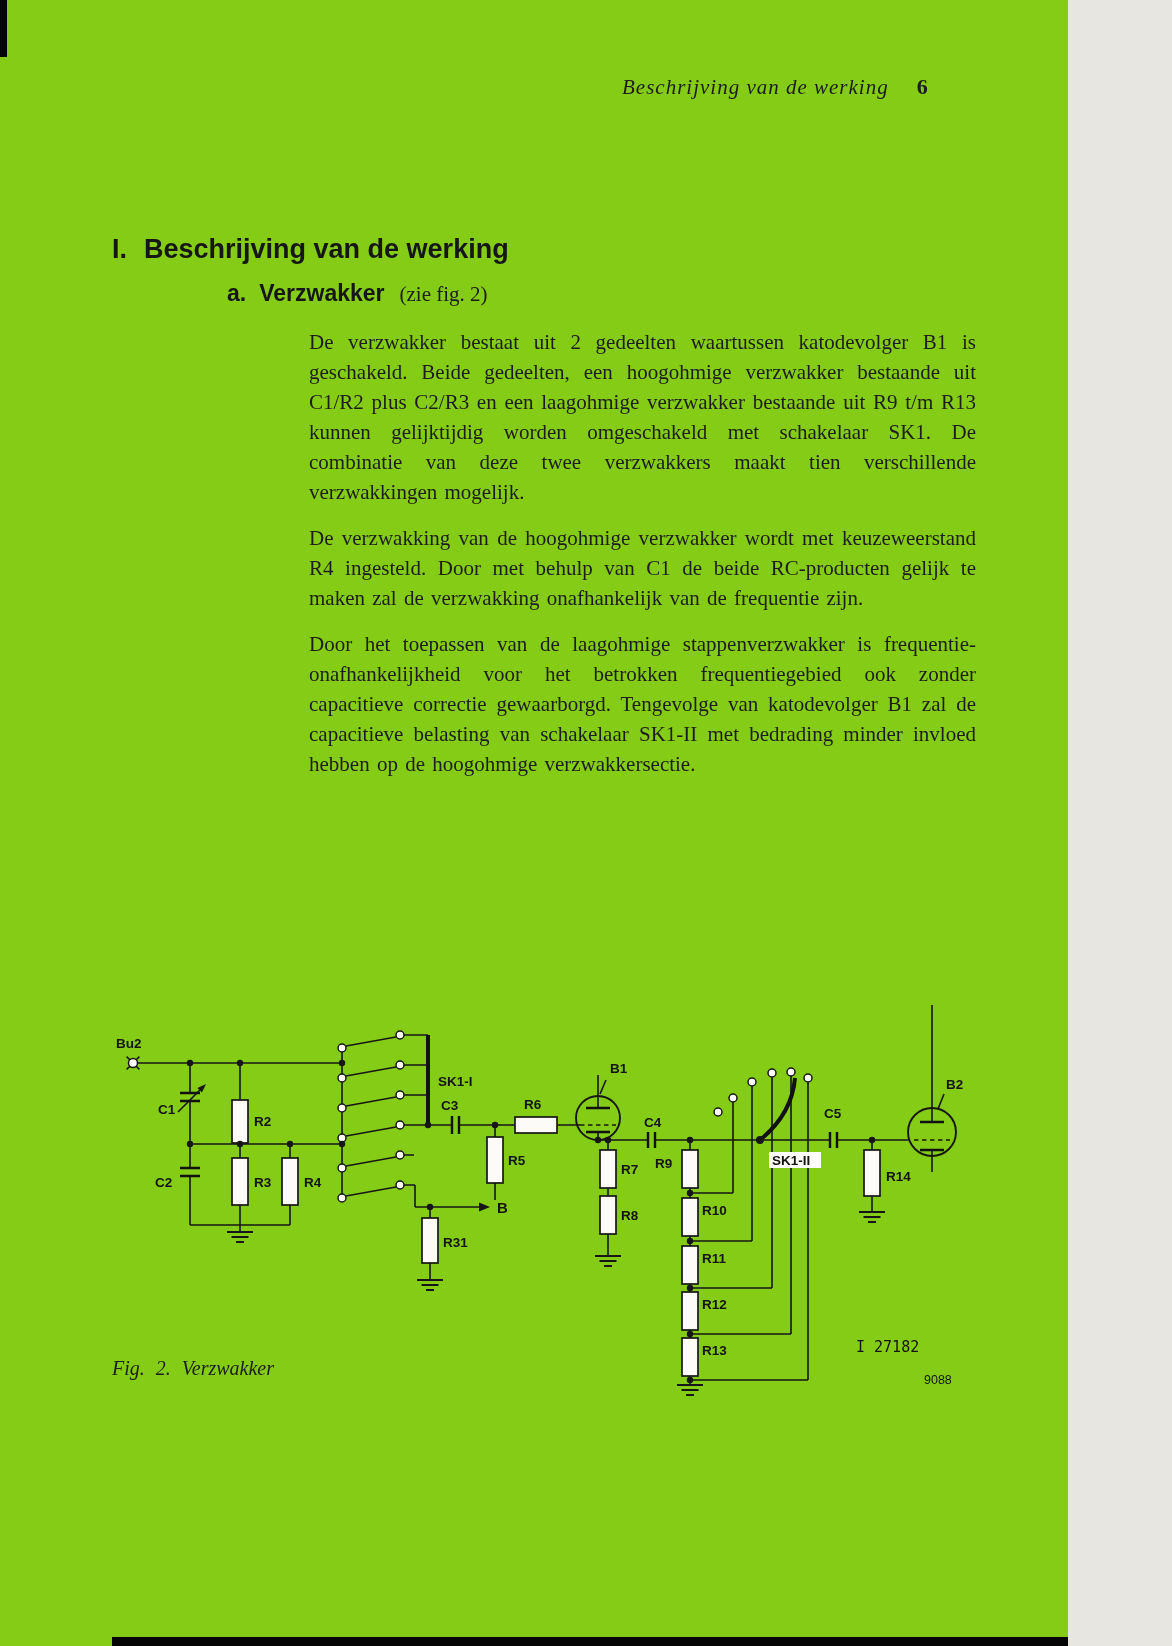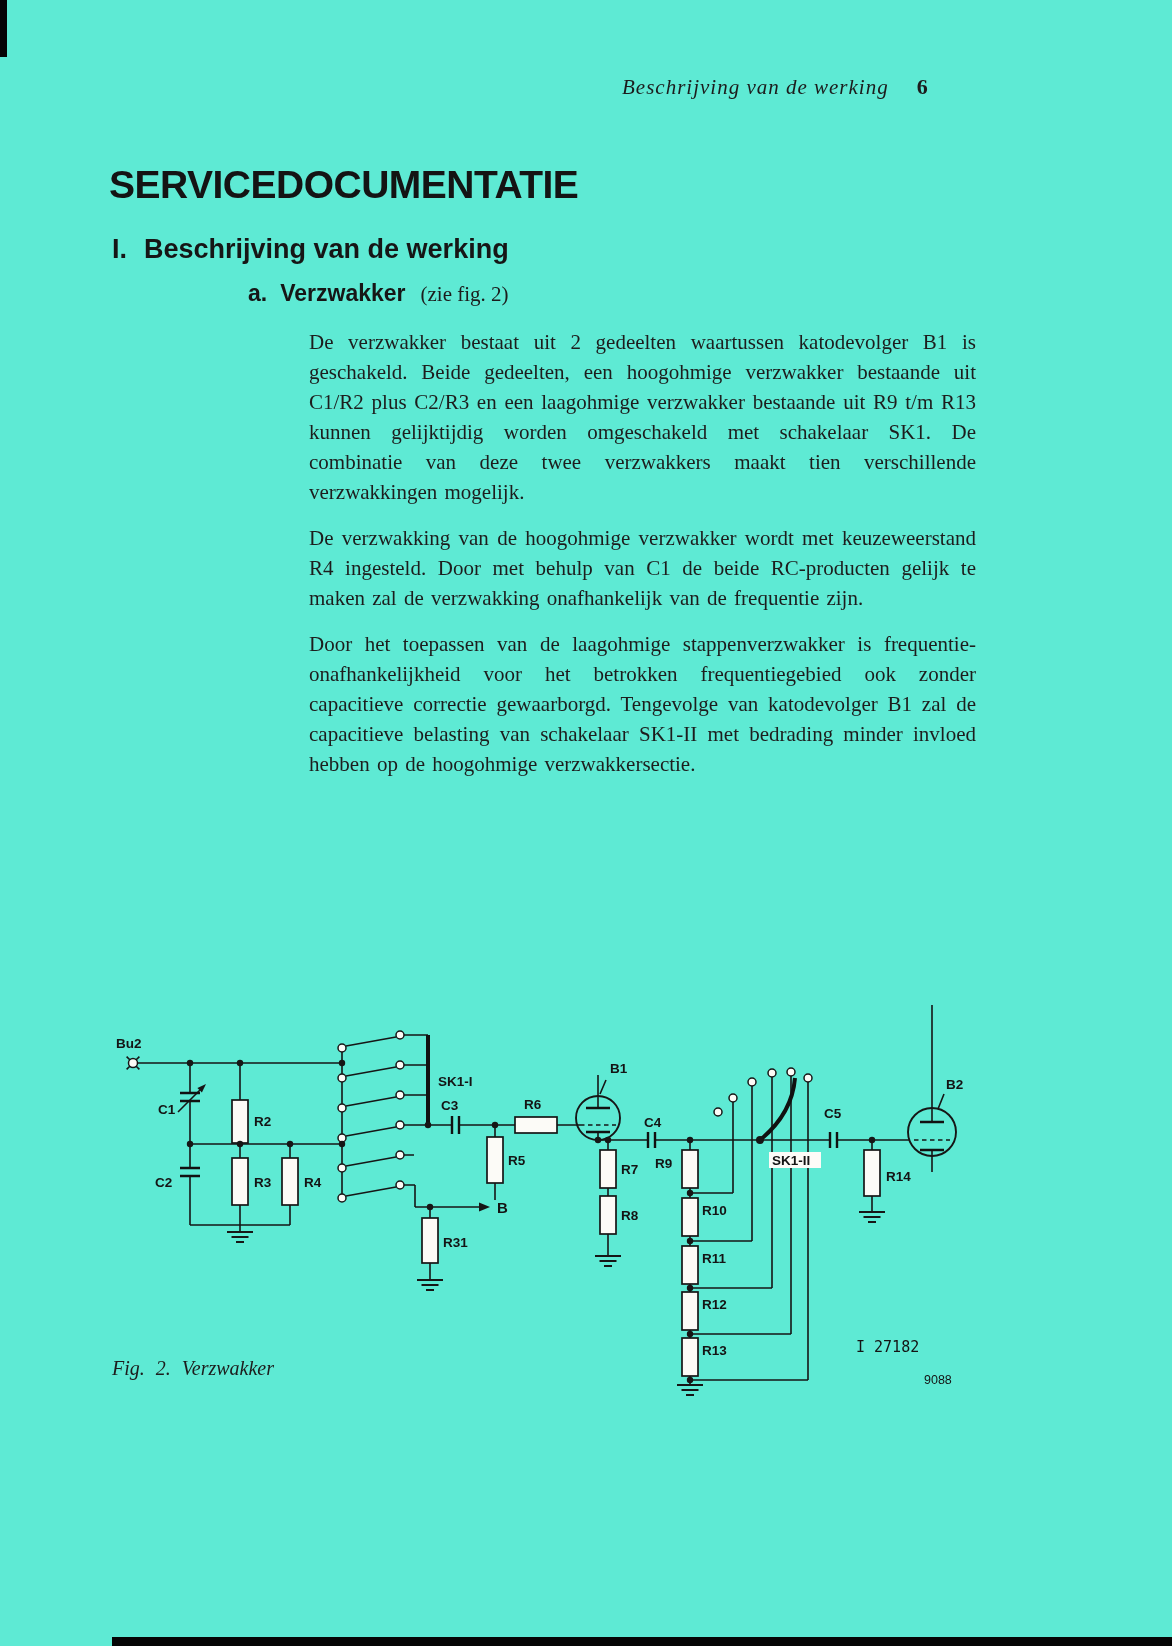--- a/index.html
+++ b/index.html
@@ -1,32 +1,32 @@
 <!DOCTYPE html>
 <html><head>
 <meta charset="utf-8">
 <style>
   html,body{margin:0;padding:0;background:#e8e6e0;}
-  .page{position:relative;width:1172px;height:1646px;background:#5eead4;overflow:hidden;
+  .page{position:relative;width:1068px;height:1646px;background:#84cc16;overflow:hidden;
         font-family:"Liberation Serif",serif;color:#1c1c1c;}
   .artifact-topleft{position:absolute;left:0;top:0;width:7px;height:57px;background:#050505;}
   .artifact-bottom{position:absolute;left:112px;top:1637px;width:1060px;height:9px;background:#050505;}
 
   .running-header{position:absolute;left:622px;top:76px;display:flex;align-items:baseline;white-space:nowrap;}
   .rh-title{font:italic 21px/1 "Liberation Serif",serif;letter-spacing:1px;}
   .rh-page{font:700 22px/1 "Liberation Serif",serif;margin-left:28px;}
 
   .doc-title{position:absolute;left:109px;top:164px;margin:0;
              font:700 39px/1.1 "Liberation Sans",sans-serif;letter-spacing:-0.5px;color:#141414;}
 
   .section-heading{position:absolute;left:112px;top:235px;white-space:nowrap;
                    font:700 27px/1.1 "Liberation Sans",sans-serif;color:#161616;}
   .sec-title{margin-left:17px;}
 
-  .subsection-heading{position:absolute;left:248px;top:281px;white-space:nowrap;}
+  .subsection-heading{position:absolute;left:227px;top:281px;white-space:nowrap;}
   .sub-letter,.sub-title{font:700 23px/1.1 "Liberation Sans",sans-serif;color:#161616;}
   .sub-title{margin-left:13px;}
   .sub-ref{font:400 21px/1.1 "Liberation Serif",serif;margin-left:15px;}
 
   .body-text{position:absolute;left:293px;top:311px;width:699px;
              font:21px/30px "Liberation Serif",serif;text-align:justify;color:#1d1d1d;word-spacing:2px;}
   .body-text p{margin:16px;}
 
   .fig-caption{position:absolute;left:112px;top:1356px;
                font:italic 20px/1.2 "Liberation Serif",serif;word-spacing:6px;color:#1d1d1d;text-align:center;}
@@ -53,21 +53,20 @@
 
 <div class="page">
 
   <div class="artifact-topleft"></div>
 
   <div class="running-header">
     <span class="rh-title">Beschrijving van de werking</span>
     <span class="rh-page">6</span>
   </div>
 
-  <h1 class="doc-title">SERVICEDOCUMENTATIE</h1>
 
   <div class="section-heading">
     <span class="sec-num">I.</span><span class="sec-title">Beschrijving van de werking</span>
   </div>
 
   <div class="subsection-heading">
     <span class="sub-letter">a.</span><span class="sub-title">Verzwakker</span><span class="sub-ref">(zie fig. 2)</span>
   </div>
 
   <div class="body-text">

